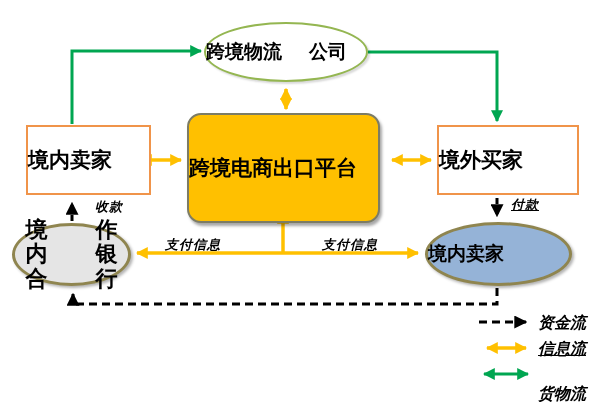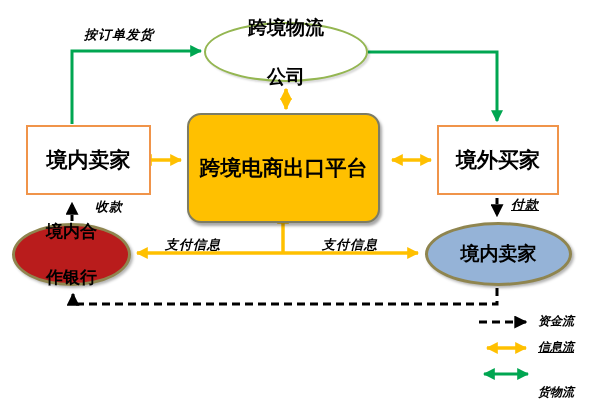--- a/index.html
+++ b/index.html
@@ -2,42 +2,42 @@
 <html><head>
 <meta charset="utf-8">
 <style>
   html,body{margin:0;padding:0;background:#ffffff;}
   .canvas{
     position:relative;width:600px;height:402px;background:#ffffff;overflow:hidden;
     font-family:"Liberation Sans","DejaVu Sans",sans-serif;color:#000;
   }
   .connectors{position:absolute;left:0;top:0;width:600px;height:402px;}
   .node{
-    position:absolute;box-sizing:border-box;display:flex;flex-direction:column;
-    align-items:center;justify-content:center;text-align:center;
+    position:absolute;box-sizing:border-box;display:flex;flex-direction:row;
+    align-items:center;text-align:center;
     font-weight:bold;color:#000;background:#fff;line-height:1.12;gap:27px;
   }
   .node-logistics{left:204px;top:22px;width:164px;height:60px;border:2.5px solid #94B651;border-radius:50%;font-size:19px;box-shadow:2px 2px 2px rgba(0,0,0,0.15);}
   .node-platform{left:187px;top:113px;width:193px;height:110px;background:#FFC000;border:2.5px solid #7C7C65;border-radius:14px;font-size:21px;box-shadow:2px 3px 3px rgba(0,0,0,0.35);}
   .node-seller{left:26px;top:125px;width:125px;height:70px;border:2.5px solid #F0944A;font-size:21px;}
-  .node-buyer{left:437px;top:125px;width:122px;height:70px;border:2.5px solid #F0944A;font-size:21px;}
-  .node-bank-l{left:12px;top:223px;width:119px;height:63px;background:#b91c1c;border:3px solid #8F854F;border-radius:50%;font-size:17px;box-shadow:2px 2px 3px rgba(0,0,0,0.3);}
+  .node-buyer{left:437px;top:125px;width:142px;height:70px;border:2.5px solid #F0944A;font-size:21px;}
+  .node-bank-l{left:12px;top:223px;width:119px;height:63px;background:#e5e5e5;border:3px solid #8F854F;border-radius:50%;font-size:22px;box-shadow:2px 2px 3px rgba(0,0,0,0.3);}
   .node-bank-r{left:425px;top:222px;width:147px;height:64px;background:#95B3D7;border:3px solid #8F854F;border-radius:50%;font-size:19px;box-shadow:2px 2px 3px rgba(0,0,0,0.3);}
   .edge-label{
     position:absolute;font-size:13px;font-weight:bold;font-style:italic;
     letter-spacing:1px;color:#000;white-space:nowrap;
   }
   .lbl-ship{left:84px;top:26px;}
   .lbl-customs{left:382px;top:26px;letter-spacing:0;}
   .lbl-receive{left:95px;top:198px;}
   .lbl-pay{left:511px;top:196px;text-decoration:underline;}
   .lbl-info-l{left:165px;top:236px;}
   .lbl-info-r{left:322px;top:236px;}
   .legend-label{
-    position:absolute;left:538px;font-size:12px;font-weight:bold;font-style:italic;
+    position:absolute;left:538px;font-size:16px;font-weight:bold;font-style:italic;
     color:#000;white-space:nowrap;
   }
   .legend-1{top:313px;}
   .legend-2{top:339px;text-decoration:underline;}
   .legend-3{top:384px;}
 </style>
 </head>
 <body>
 
 <div class="canvas">
@@ -92,21 +92,20 @@
 
   <div class="node node-bank-l">
     <span>境内合</span>
     <span>作银行</span>
   </div>
 
   <div class="node node-bank-r">
     <span>境内卖家</span>
   </div>
 
-  <div class="edge-label lbl-ship">按订单发货</div>
   <div class="edge-label lbl-receive">收款</div>
   <div class="edge-label lbl-pay">付款</div>
   <div class="edge-label lbl-info-l">支付信息</div>
   <div class="edge-label lbl-info-r">支付信息</div>
 
   <div class="legend-label legend-1">资金流</div>
   <div class="legend-label legend-2">信息流</div>
   <div class="legend-label legend-3">货物流</div>
 
 </div>

